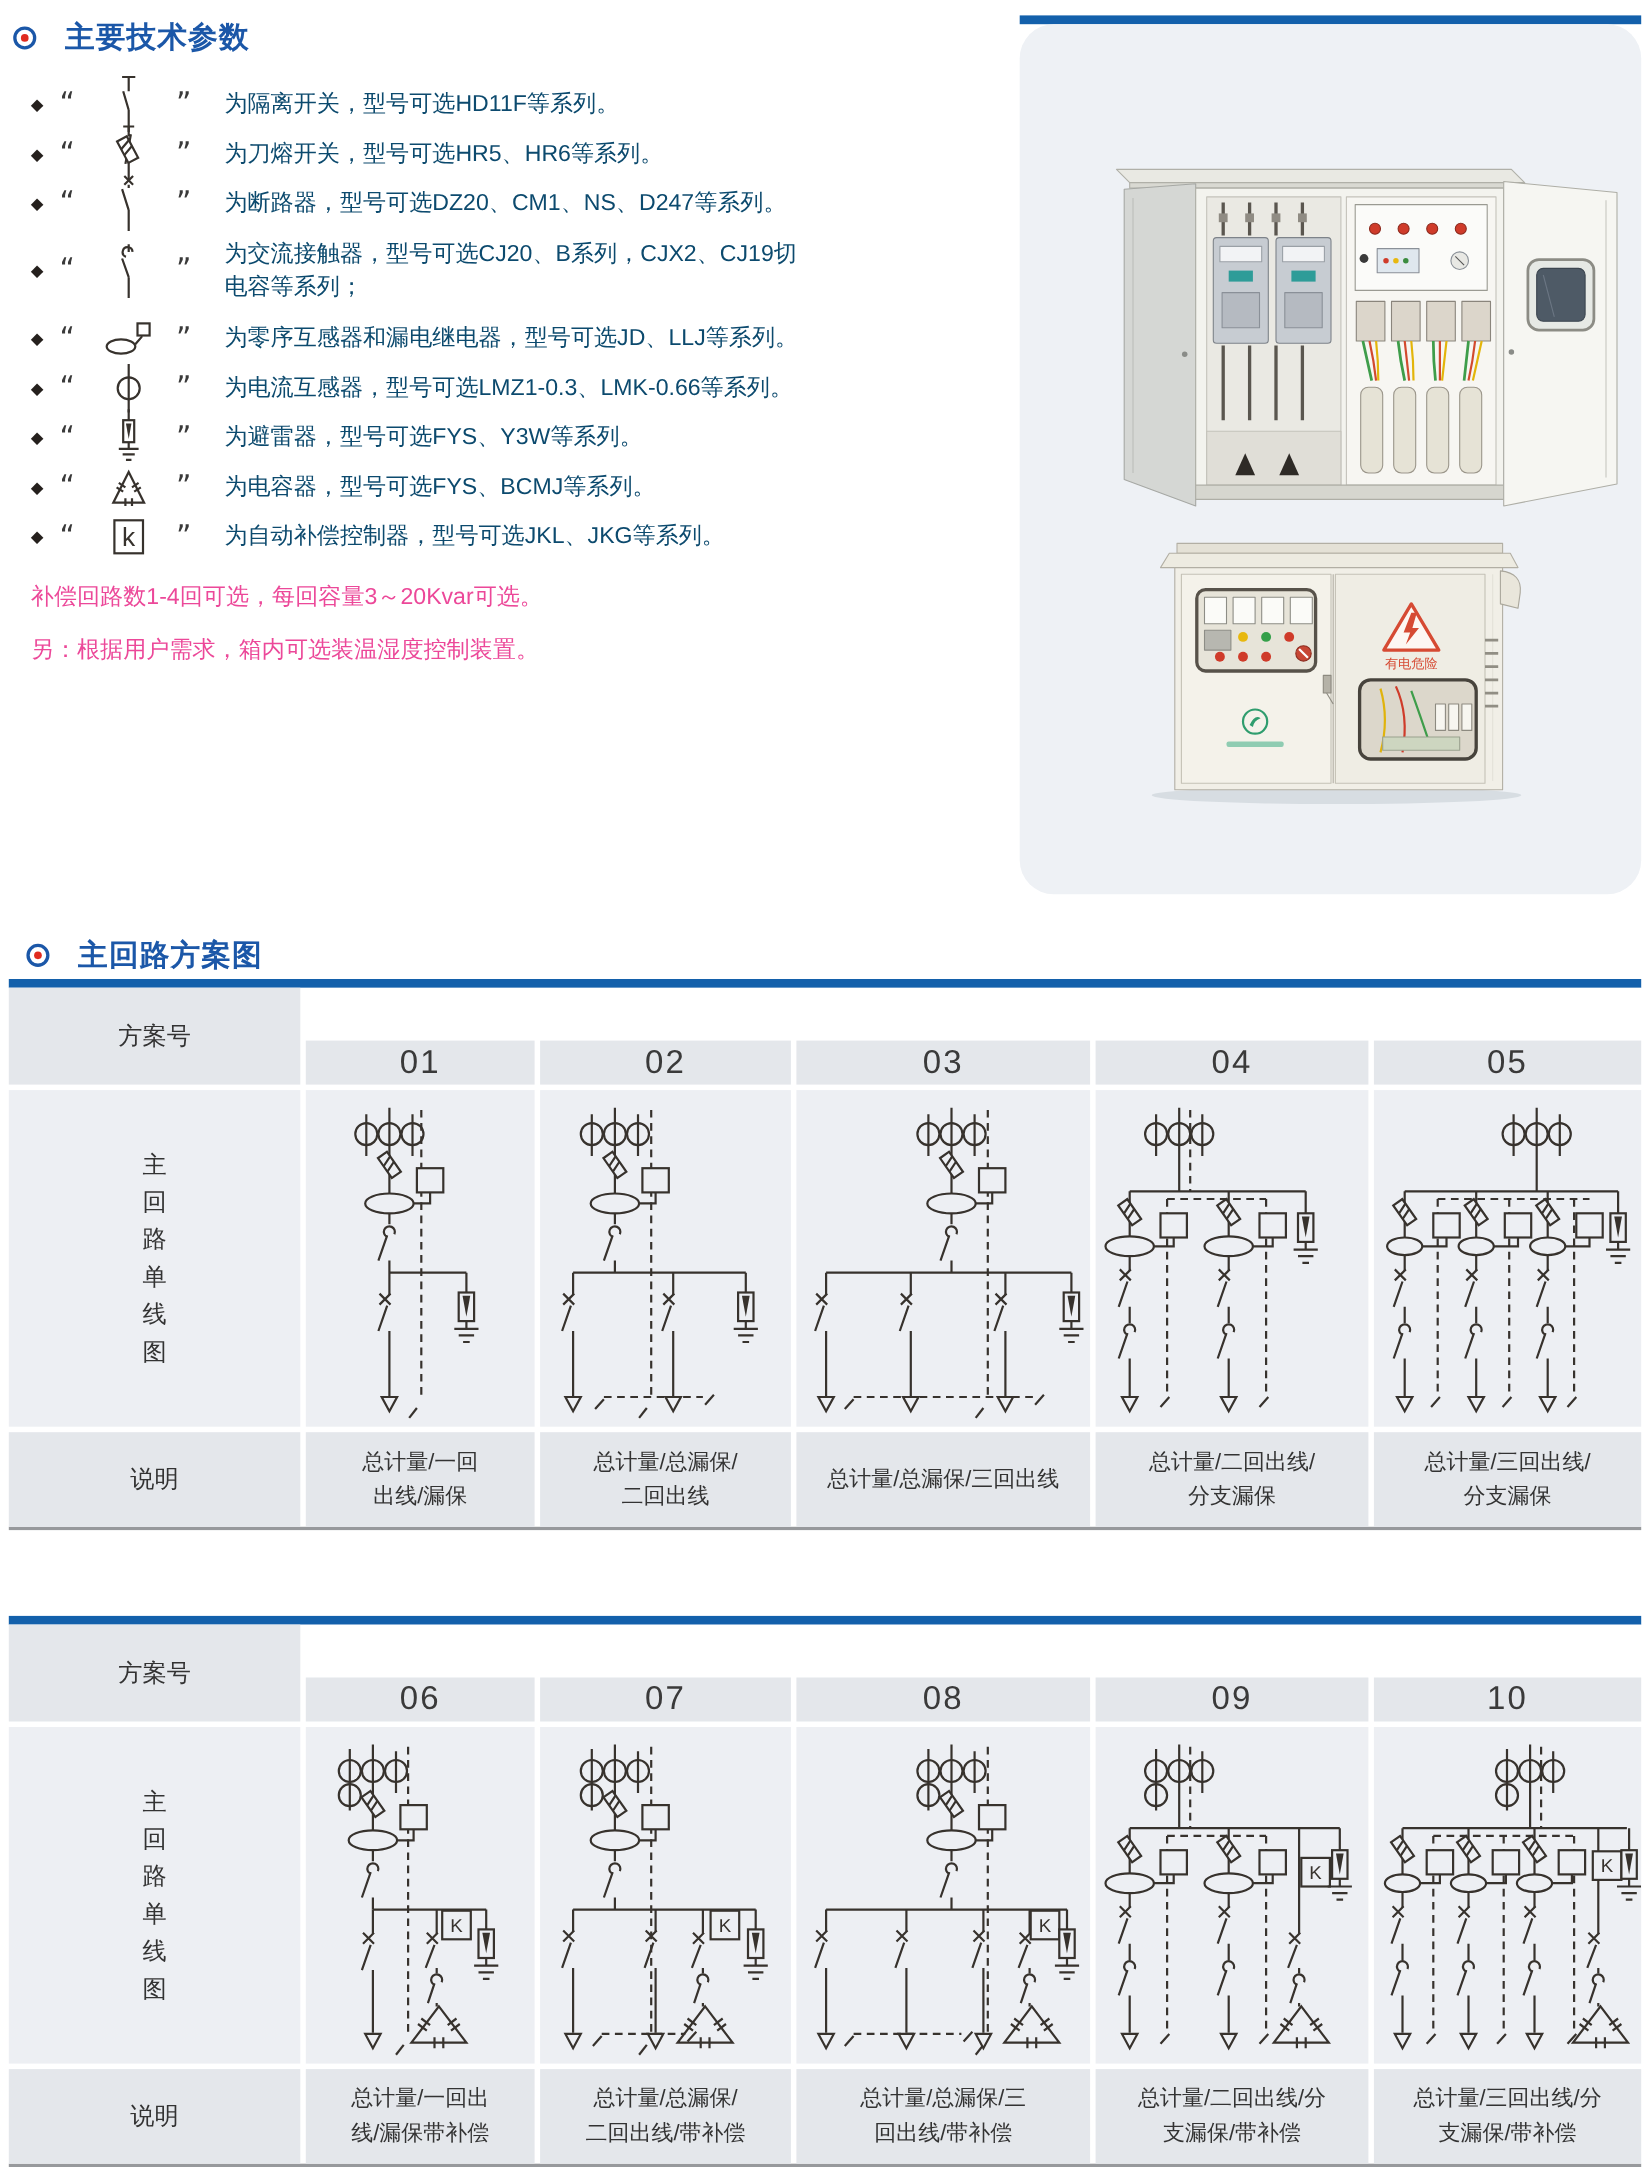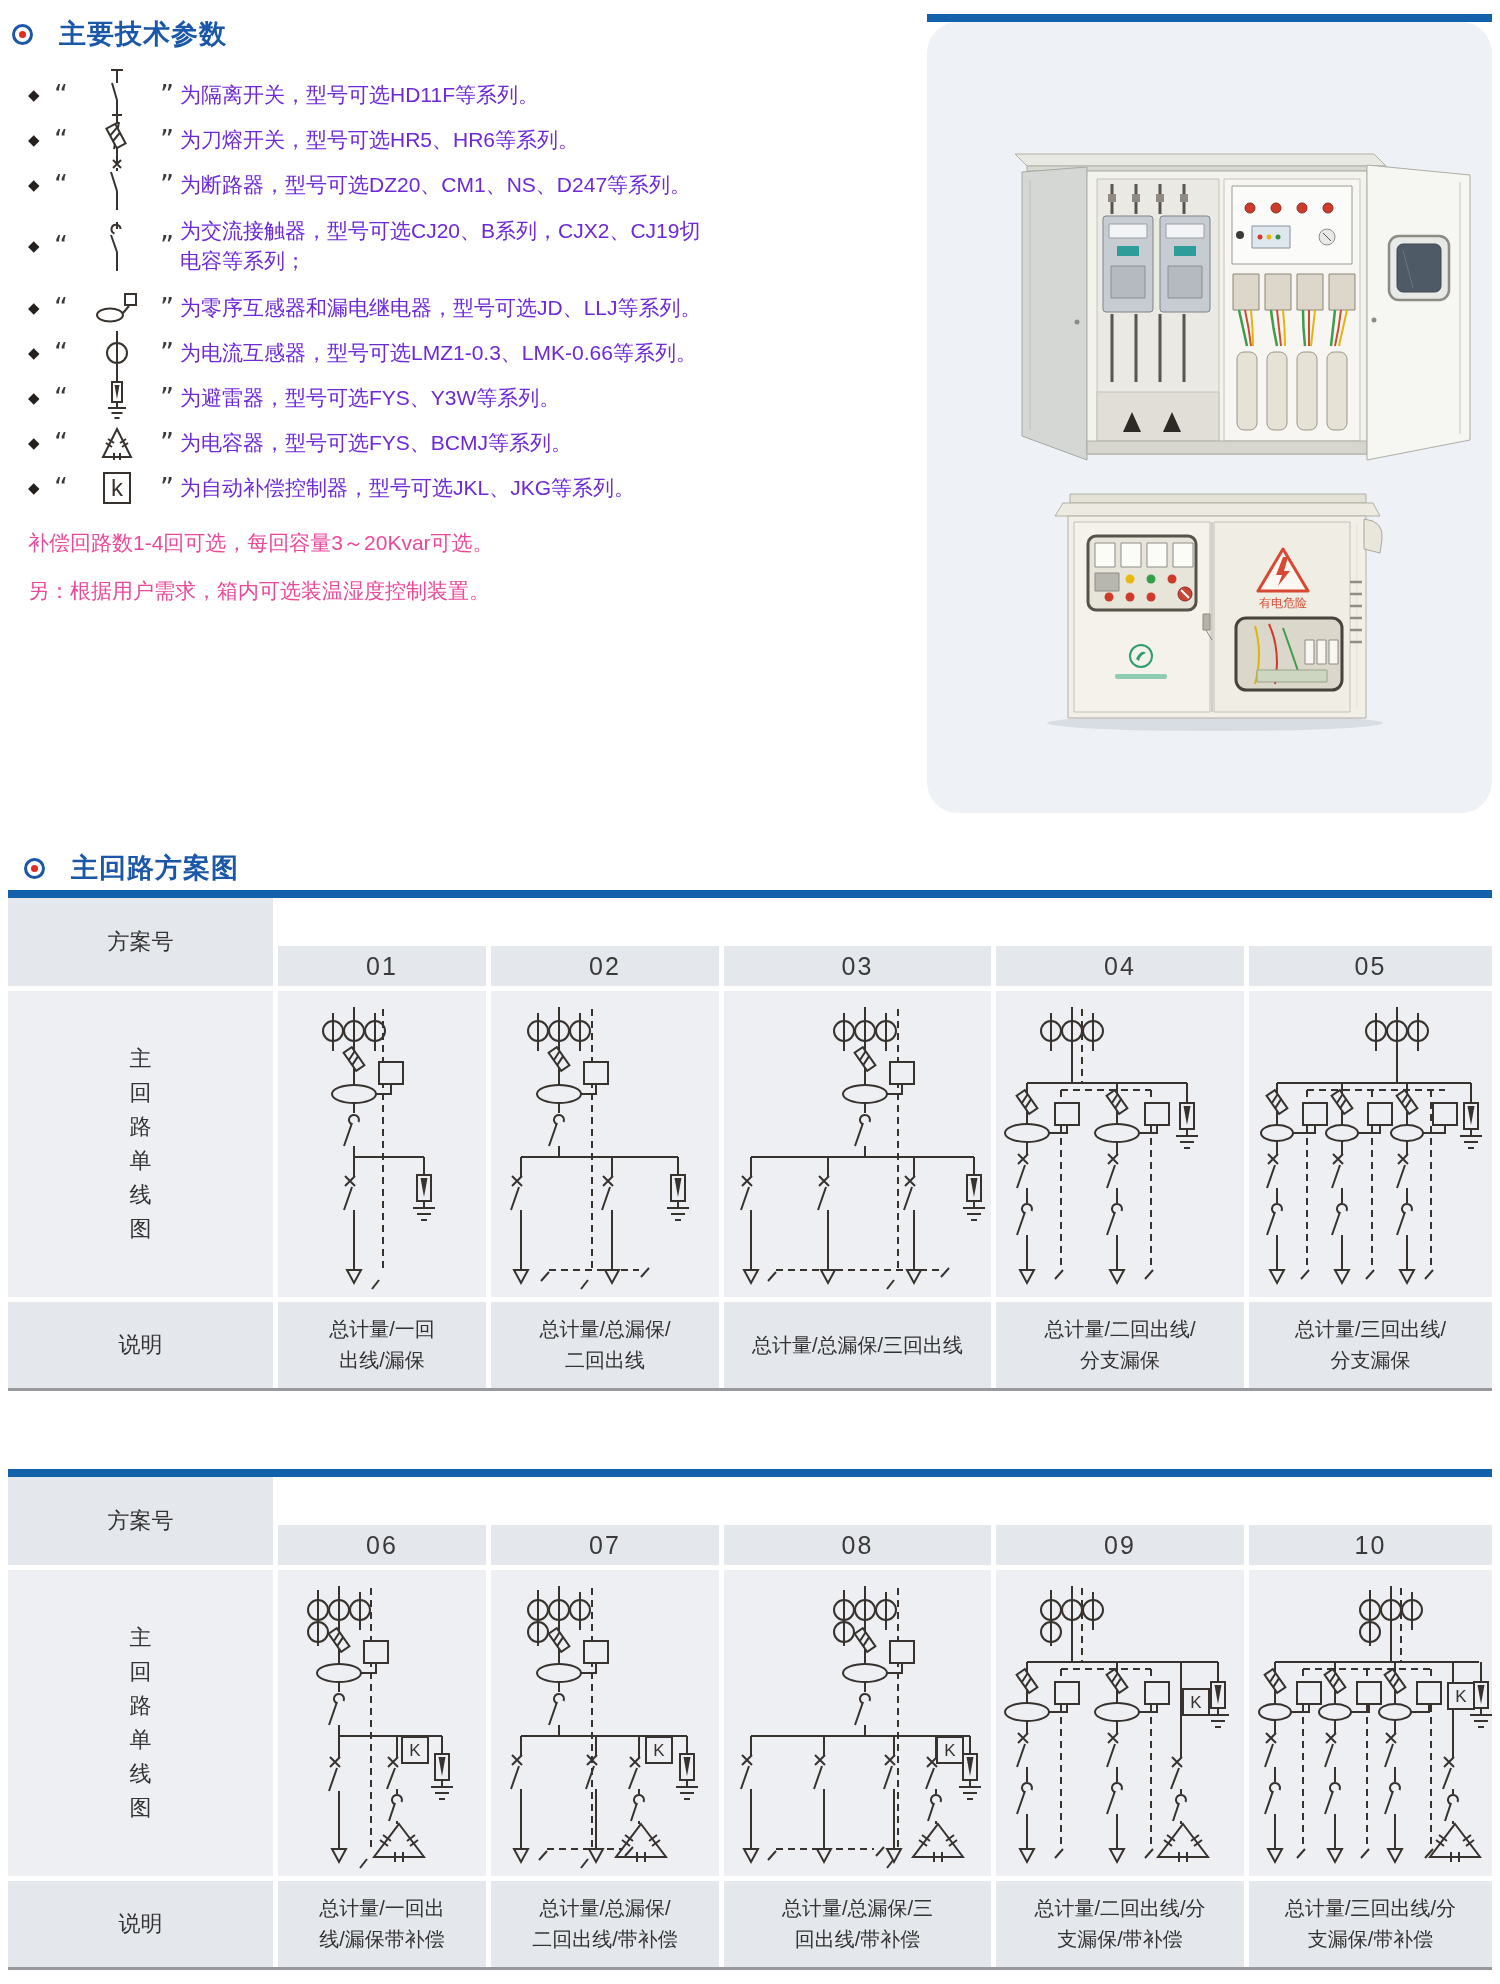--- a/index.html
+++ b/index.html
@@ -11,42 +11,42 @@
   .sec-icon-dot{width:7px;height:7px;background:#e02b20;border-radius:50%;}
 
   
   .params{position:absolute;left:28px;top:72px;width:770px;}
   .bi{display:flex;align-items:center;height:45px;}
   .bi4{height:78px;}
   .bi-d{width:26px;font-size:15px;color:#25201d;flex:none;}
   .bi-q{width:20px;font-size:27px;color:#3a3a3a;flex:none;font-family:"DejaVu Sans",sans-serif;line-height:20px;}
   .bi-sym{width:86px;flex:none;display:flex;justify-content:center;align-items:center;}
   .bi-sym svg{stroke:#37322d;stroke-width:2;fill:none;}
-  .bi-text{flex:1;font-size:21px;color:#6d28d9;line-height:30px;margin-left:0;white-space:pre-line;}
+  .bi-text{flex:1;font-size:21px;color:#0c4a6e;line-height:30px;margin-left:24px;white-space:pre-line;}
   .note{font-size:21px;color:#ec4899;line-height:30px;}
   .note1{margin-top:18px;}
   .note2{margin-top:18px;}
 
   
   .photo-panel{position:absolute;left:927px;top:14px;width:565px;}
   .photo-bar{height:8px;background:#1360ab;}
   .photo-body{height:791px;background:#eef1f5;position:relative;border-radius:31px;}
   .photo-body svg{position:absolute;left:0;top:0;}
 
   
   .btable{position:absolute;left:8px;width:1484px;border-radius:32px;}
   .t1{top:890px;}
   .t2{top:1469px;}
   .bluebar{height:8px;background:#1360ab;}
   .tgrid{display:grid;grid-template-columns:265px 208px 228px 267px 248px 243px;grid-template-rows:88px 306px 86px;gap:5px;background:#fff;border-bottom:3px solid #97999c;}
   .cell{display:flex;align-items:center;justify-content:center;text-align:center;overflow:hidden;}
   .c-head{background:#e4e7eb;}
   .c-diag{background:#edeff3;}
   .lbl{font-size:22px;color:#333;}
-  .num{font-size:25px;color:#3a3a3a;letter-spacing:2px;margin-top:48px;}
+  .num{font-size:30px;color:#3a3a3a;letter-spacing:2px;margin-top:48px;}
   .vlbl{font-size:22px;color:#333;line-height:34px;white-space:pre-line;}
   .desc{font-size:20px;color:#333;line-height:31px;white-space:pre-line;padding:0 6px;}
   .diag{width:100%;height:100%;stroke:#37322d;stroke-width:2;fill:none;}
   .dsh{stroke-dasharray:7 5;}
 </style>
 </head>
 <body>
 
 <svg width="0" height="0" style="position:absolute" aria-hidden="true">
   <defs>

